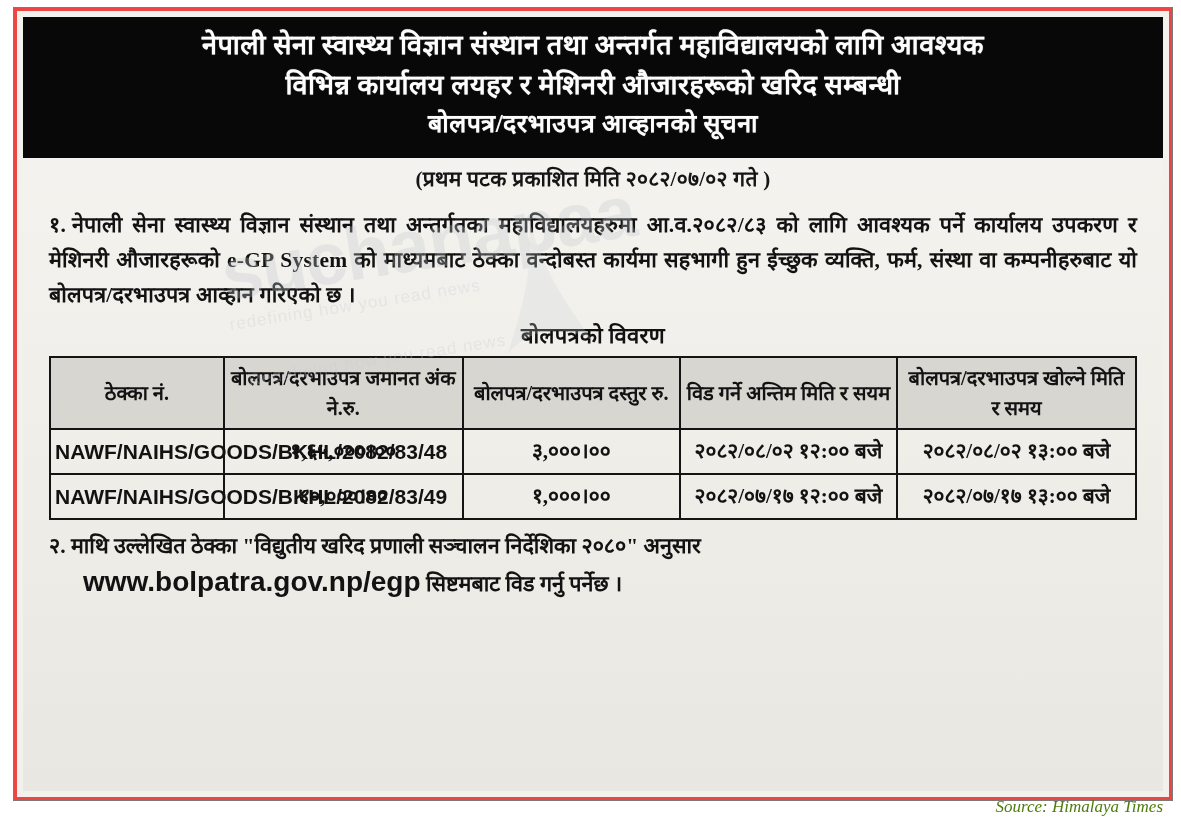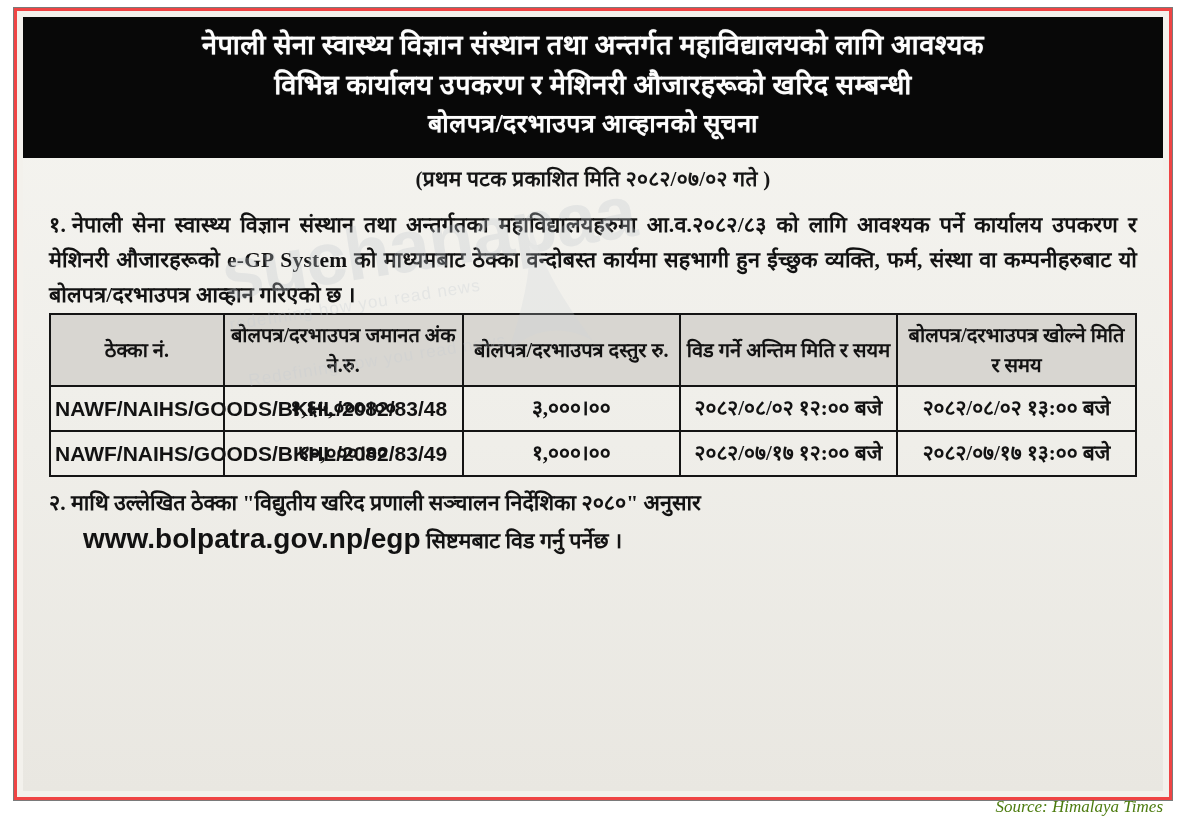--- a/index.html
+++ b/index.html
@@ -219,32 +219,33 @@
 </head>
 <body>
 
 <div class="notice-page">
 
   <div class="scan-frame">
     <div class="scan-inner">
 
       <div class="header-band">
         <div class="hl hl1">नेपाली सेना स्वास्थ्य विज्ञान संस्थान तथा अन्तर्गत महाविद्यालयको लागि आवश्यक</div>
-        <div class="hl hl2">विभिन्न कार्यालय उपकरण र मेशिनरी औजारहरूको खरिद सम्बन्धी</div>
+        <div class="hl hl2">विभिन्न कार्यालय लयहर र मेशिनरी औजारहरूको खरिद सम्बन्धी</div>
         <div class="hl hl3">बोलपत्र/दरभाउपत्र आव्हानको सूचना</div>
       </div>
 
       <div style="position:absolute; left:0; top:141px; width:100%;">
 
         <div class="pub-date">(प्रथम पटक प्रकाशित मिति २०८२/०७/०२ गते )</div>
 
         <div class="para1">
           <span class="num">१.</span><span>नेपाली सेना स्वास्थ्य विज्ञान संस्थान तथा अन्तर्गतका महाविद्यालयहरुमा आ.व.२०८२/८३ को लागि आवश्यक पर्ने कार्यालय उपकरण र मेशिनरी औजारहरूको e-GP System को माध्यमबाट ठेक्का वन्दोबस्त कार्यमा सहभागी हुन ईच्छुक व्यक्ति, फर्म, संस्था वा कम्पनीहरुबाट यो बोलपत्र/दरभाउपत्र आव्हान गरिएको छ ।</span>
         </div>
 
+        <div class="table-caption">बोलपत्रको विवरण</div>
 
         <div class="bid-table-wrap">
           <table class="bid-table">
             <colgroup>
               <col class="col1">
                 <col class="col2">
                 <col class="col3">
                 <col class="col4">
                 <col class="col5">
             </colgroup>

